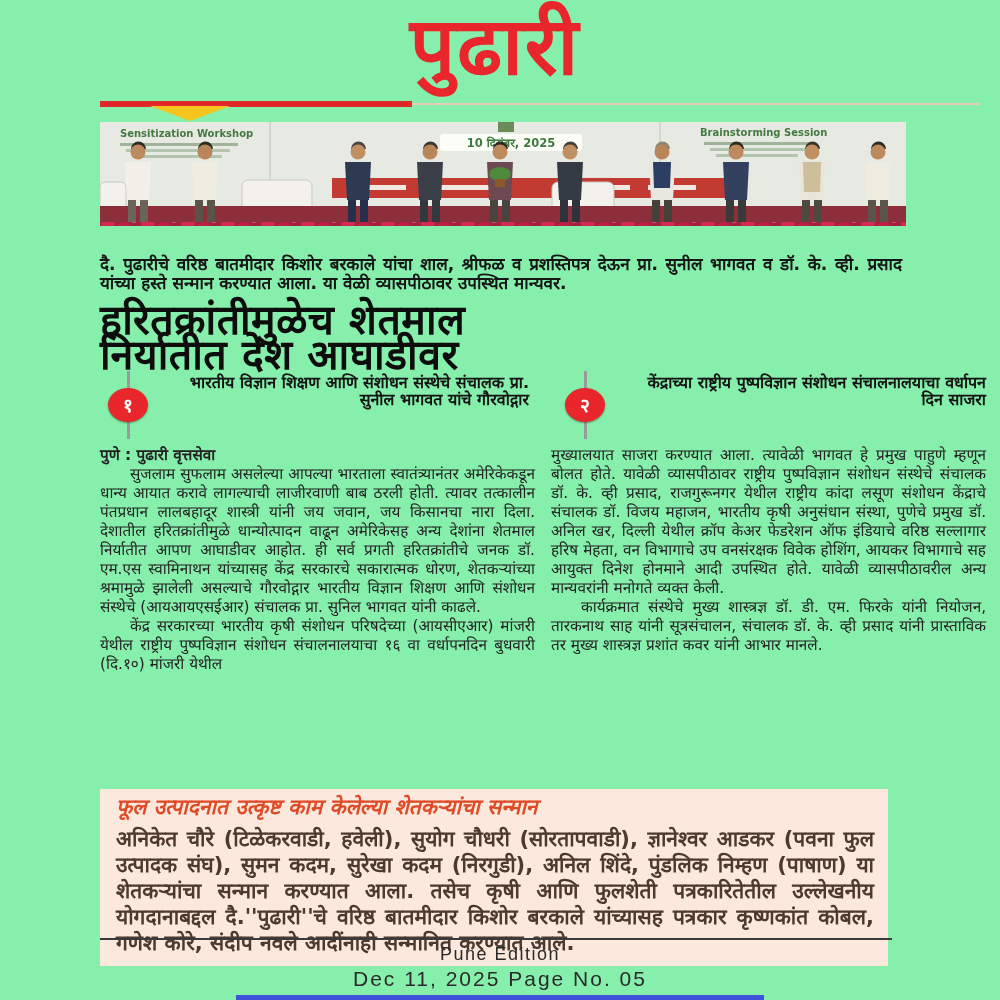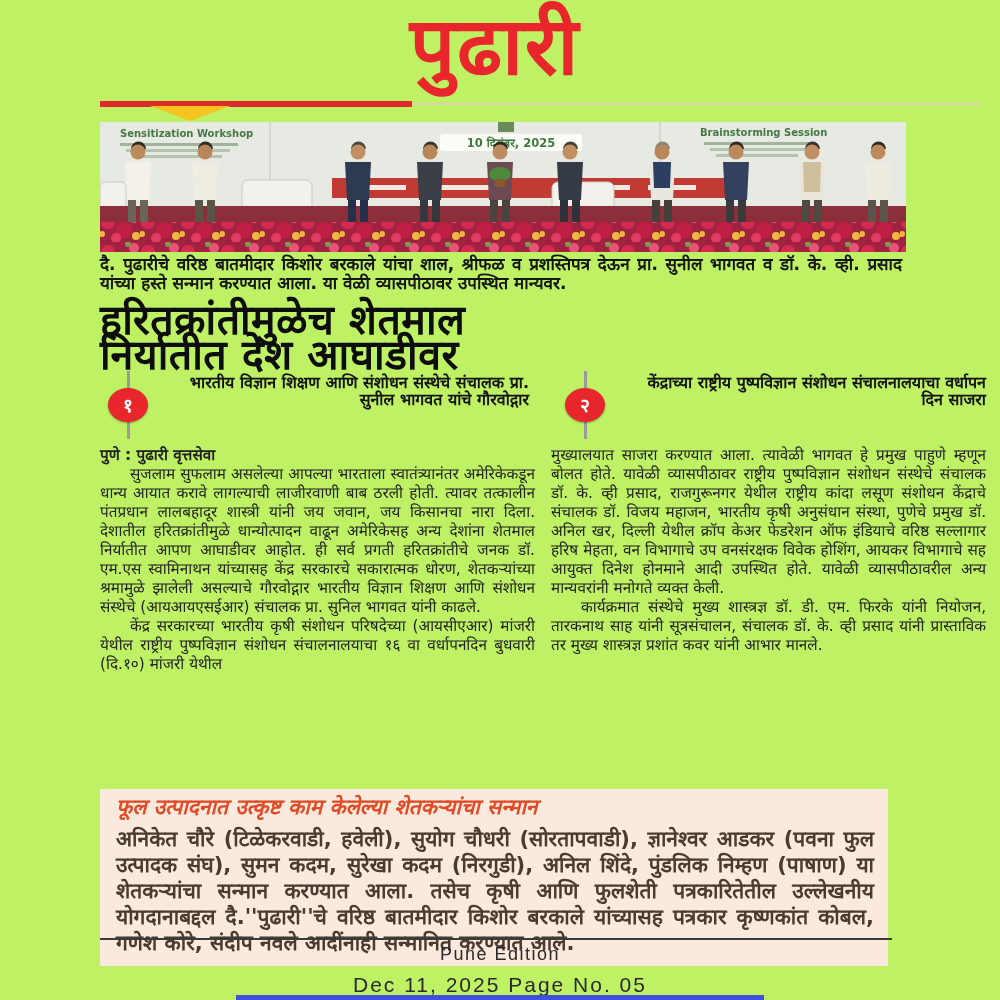--- a/index.html
+++ b/index.html
@@ -1,28 +1,28 @@
 <!DOCTYPE html>
 <html><head>
 <meta charset="utf-8">
 <style>
   html,body{margin:0;padding:0;background:#ffffff;}
-  .page{position:relative;width:1000px;height:1000px;background:#bef264;overflow:hidden;
+  .page{position:relative;width:1000px;height:1000px;background:#86efac;overflow:hidden;
         font-family:"DejaVu Sans","Liberation Sans",sans-serif;color:#1a1a1a;}
   
   .masthead-title{position:absolute;top:-8px;left:100px;width:790px;text-align:center;
         font-size:80px;font-weight:bold;color:#e8262b;letter-spacing:2px;line-height:110px;
         font-family:"DejaVu Sans",sans-serif;}
   .rule-red{position:absolute;top:101px;left:100px;width:312px;height:6px;background:#e02a2a;}
   .rule-beige{position:absolute;top:103px;left:412px;width:568px;height:2px;background:#e6cbb8;}
   .down-arrow{position:absolute;top:106px;left:150px;width:0;height:0;
         border-left:40px solid transparent;border-right:40px solid transparent;
         border-top:15px solid #f6c51d;}
   
-  .photo{position:absolute;top:122px;left:100px;width:806px;height:130px;overflow:hidden;}
+  .photo{position:absolute;top:122px;left:100px;width:806px;height:104px;overflow:hidden;}
   
   .caption{position:absolute;top:255px;left:100px;width:802px;font-size:17px;font-weight:700;
         line-height:18.5px;text-align:justify;color:#161616;}
   
   .headline{position:absolute;top:303px;left:100px;width:886px;font-size:41px;font-weight:800;
         line-height:35px;color:#0d0d0d;letter-spacing:0.5px;}
   
   .bullets{position:absolute;top:375px;left:100px;width:886px;display:flex;gap:28px;}
   .bullet{flex:1;position:relative;padding-left:80px;min-height:62px;}
   .bullet .vbar{position:absolute;left:27px;top:-4px;height:68px;width:3px;background:#9a9a9a;}
@@ -40,21 +40,21 @@
   .hbox{position:absolute;top:789px;left:100px;width:788px;box-sizing:border-box;
         background:#fbe9dd;padding:7px 14px 10px 16px;}
   .hbox-headline{font-size:21px;font-weight:800;line-height:23px;color:#df4a27;width:520px;font-style:italic;}
   .hbox-body{margin-top:7px;font-size:21px;font-weight:700;line-height:26px;
         text-align:justify;color:#4c3a31;}
   
   .footer-sep{position:absolute;top:938px;left:100px;width:792px;height:2px;background:#3a3a3a;}
   .footer{position:absolute;top:944px;left:0;width:1000px;text-align:center;
         font-family:"Liberation Sans",sans-serif;color:#2a2a2a;}
   .footer .edition{font-size:18px;letter-spacing:1.5px;}
-  .footer .datepage{font-size:21px;letter-spacing:2px;margin-top:8px;}
+  .footer .datepage{font-size:21px;letter-spacing:2px;margin-top:2px;}
   .footer .powered{font-size:21px;letter-spacing:2px;margin-top:1px;cursor:pointer;}
   .link-underline{position:absolute;bottom:0;left:236px;width:528px;height:5px;background:#3d51dd;}
 </style>
 </head>
 <body>
 
 <div class="page">
 
   <div class="masthead-title">पुढारी</div>
   <div class="rule-red"></div>

